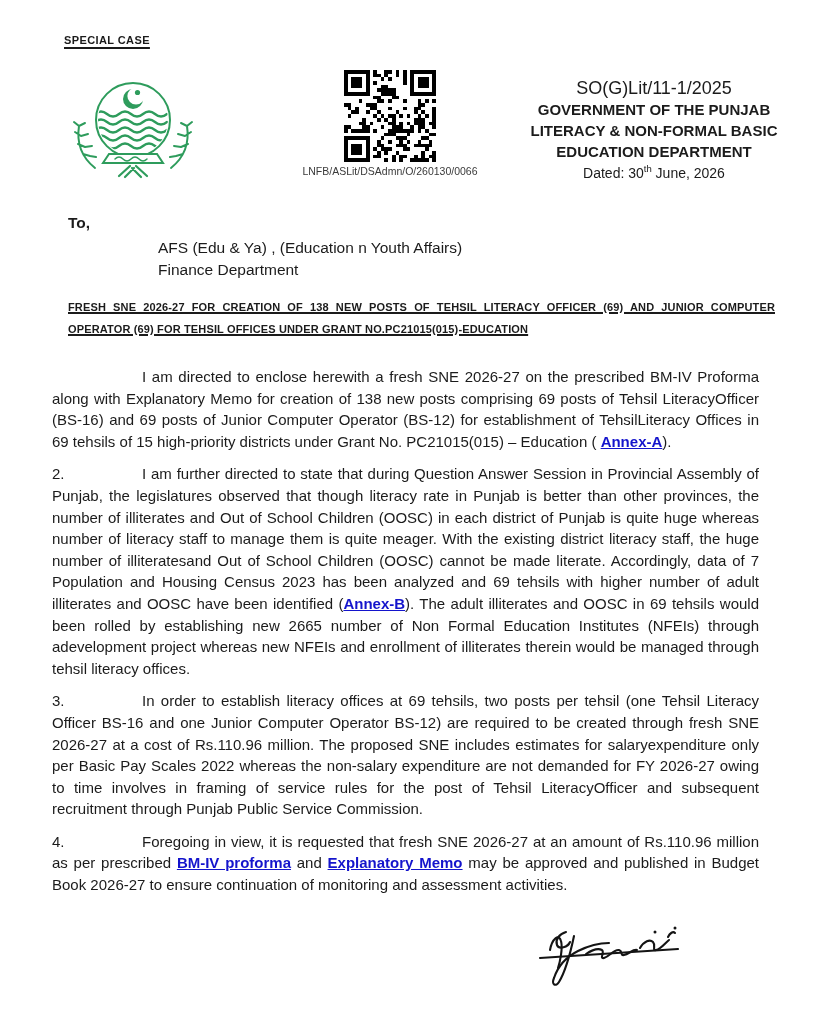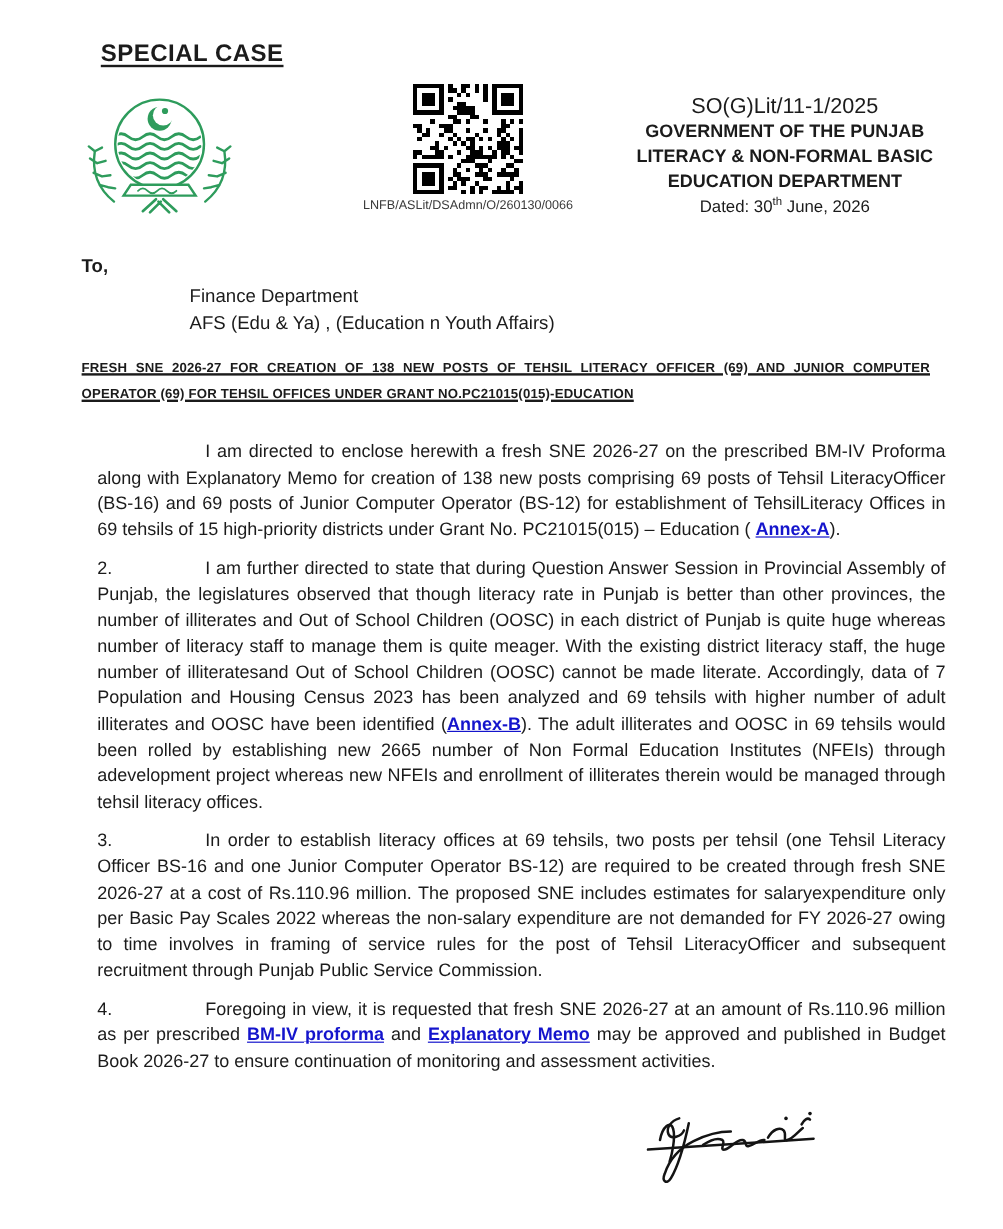--- a/index.html
+++ b/index.html
@@ -2,42 +2,42 @@
 <html><head>
 <meta charset="utf-8">
 <style>
   html,body{margin:0;padding:0;}
   body{
     width:836px;height:1024px;position:relative;background:#ffffff;
     font-family:"Liberation Sans", sans-serif;color:#1b1b1b;overflow:hidden;
   }
   .abs{position:absolute;}
   .special{
-    top:34px;left:84px;font-weight:bold;font-size:20px;letter-spacing:.4px;
+    top:34px;left:64px;font-weight:bold;font-size:11px;letter-spacing:.4px;
     text-decoration:underline;text-decoration-thickness:2px;text-underline-offset:3px;
   }
   .crest{left:68px;top:74px;}
   .qr-wrap{left:298px;top:70px;width:184px;text-align:center;}
   .qr-wrap svg{display:block;margin:0 auto;}
   .qr-caption{font-size:10.5px;color:#3a3a3a;margin-top:3px;white-space:nowrap;}
   .head-right{left:482px;top:78px;width:344px;text-align:center;}
   .ref-no{font-size:18px;}
   .dept{font-weight:bold;font-size:15px;line-height:21px;}
   .dated{font-size:14px;margin-top:1px;}
   .dated sup{font-size:9.5px;vertical-align:super;}
   .to-block{top:214px;left:68px;width:707px;}
   .to-label{font-weight:bold;font-size:15.5px;}
   .addr{margin-left:90px;margin-top:5px;font-size:15.5px;line-height:22px;}
   .subject-row{top:297px;left:68px;width:707px;display:flex;}
   .subject-label{width:90px;flex:none;font-weight:bold;font-size:15px;}
   .subject-text{
     flex:1;font-weight:bold;font-size:11px;line-height:21.5px;letter-spacing:.15px;
     text-align:justify;text-decoration:underline;text-decoration-thickness:1.5px;
   }
-  .body-block{top:366px;left:81px;width:707px;font-size:15px;line-height:21.6px;text-align:justify;}
+  .body-block{top:366px;left:52px;width:707px;font-size:15px;line-height:21.6px;text-align:justify;}
   .para{margin:0 0 11px 0;}
   .pnum{display:inline-block;width:90px;}
   .doc-link{color:#1414cc;font-weight:bold;text-decoration:underline;cursor:pointer;}
   .signature{top:918px;left:528px;}
 </style>
 </head>
 <body>
 
 <div class="abs special">SPECIAL CASE</div>
 
@@ -264,22 +264,22 @@
   <div class="ref-no">SO(G)Lit/11-1/2025</div>
   <div class="dept">GOVERNMENT OF THE PUNJAB</div>
   <div class="dept">LITERACY &amp; NON-FORMAL BASIC</div>
   <div class="dept">EDUCATION DEPARTMENT</div>
   <div class="dated"><span>Dated: 30</span><sup>th</sup><span> June, 2026</span></div>
 </div>
 
 <div class="abs to-block">
   <div class="to-label">To,</div>
   <div class="addr">
+    <div>AFS (Edu &amp; Ya) , (Education n Youth Affairs)</div>
     <div>Finance Department</div>
-    <div>AFS (Edu &amp; Ya) , (Education n Youth Affairs)</div>
   </div>
 </div>
 
 <div class="abs subject-row">
   <div class="subject-text">FRESH SNE 2026-27 FOR CREATION OF 138 NEW POSTS OF TEHSIL LITERACY OFFICER (69) AND JUNIOR COMPUTER OPERATOR (69) FOR TEHSIL OFFICES UNDER GRANT NO.PC21015(015)-EDUCATION</div>
 </div>
 
 <div class="abs body-block">
   <div class="para"><span class="pnum"></span><span><span>I am directed to enclose herewith a fresh SNE 2026-27 on the prescribed BM-IV Proforma along with Explanatory Memo for creation of 138 new posts comprising 69 posts of Tehsil LiteracyOfficer (BS-16) and 69 posts of Junior Computer Operator (BS-12) for establishment of TehsilLiteracy Offices in 69 tehsils of 15 high-priority districts under Grant No. PC21015(015) – Education ( </span><span class="doc-link">Annex-A</span><span>).</span></span></div>
   <div class="para"><span class="pnum">2.</span><span><span>I am further directed to state that during Question Answer Session in Provincial Assembly of Punjab, the legislatures observed that though literacy rate in Punjab is better than other provinces, the number of illiterates and Out of School Children (OOSC) in each district of Punjab is quite huge whereas number of literacy staff to manage them is quite meager. With the existing district literacy staff, the huge number of illiteratesand Out of School Children (OOSC) cannot be made literate. Accordingly, data of 7 Population and Housing Census 2023 has been analyzed and 69 tehsils with higher number of adult illiterates and OOSC have been identified (</span><span class="doc-link">Annex-B</span><span>). The adult illiterates and OOSC in 69 tehsils would been rolled by establishing new 2665 number of Non Formal Education Institutes (NFEIs) through adevelopment project whereas new NFEIs and enrollment of illiterates therein would be managed through tehsil literacy offices.</span></span></div>

